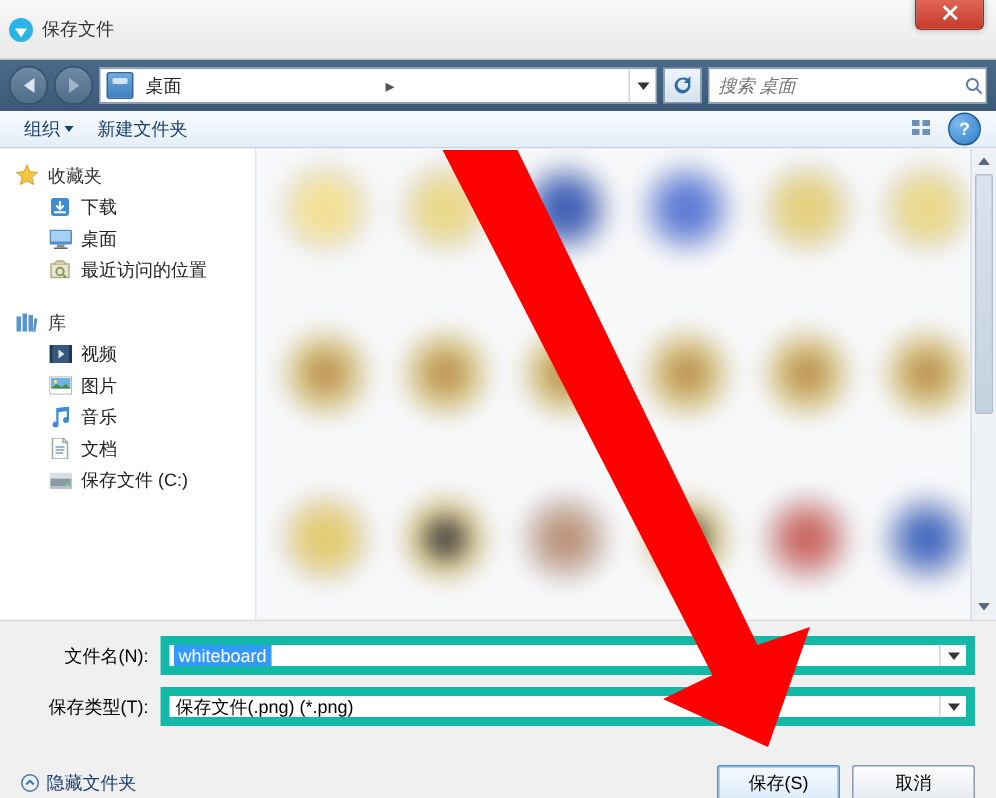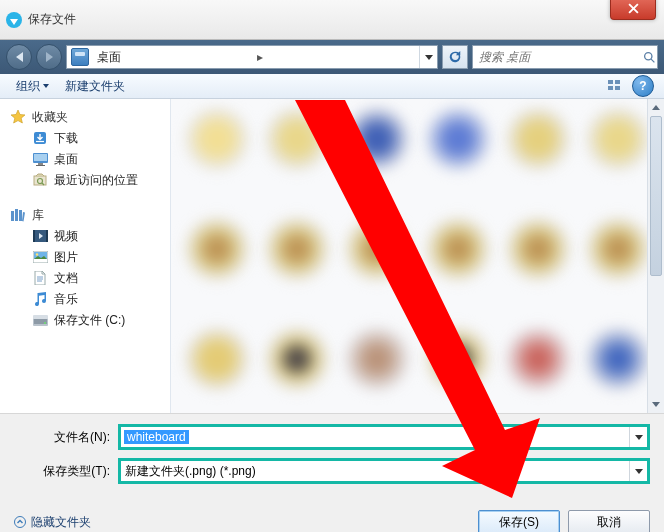--- a/index.html
+++ b/index.html
@@ -56,24 +56,24 @@
   .t5{background:radial-gradient(circle,#e3cc70 30%,#e6e6ea 70%);}
   .t6{background:radial-gradient(circle,#e8d47e 30%,#e6e6ea 70%);}
   .ta{background:radial-gradient(circle,#b88a45 20%,#d7c47b 40%,#ebebef 72%);}
   .tb{background:radial-gradient(circle,#3f3836 20%,#d7c47b 40%,#ebebef 72%);}
   .tc{background:radial-gradient(circle,#b3876a 20%,#e6e6ea 70%);}
   .td{background:radial-gradient(circle,#c5524a 18%,#e6e6ea 70%);}
   .te{background:radial-gradient(circle,#2b55b8 18%,#e6e6ea 70%);}
   .tf{background:radial-gradient(circle,#e2c766 30%,#e6e6ea 70%);}
 
   
-  .lower { background:#f0f0f0; border-top:1px solid #d7d7d7; padding:10px 14px 8px 14px; }
+  .lower { background:#f0f0f0; border-top:1px solid #d7d7d7; padding:10px 14px 8px 3px; }
   .row { display:flex; align-items:center; margin-bottom:8px; }
   .row label { width:104px; text-align:right; padding-right:8px; color:#000; }
-  .row .field { flex:1; height:26px; border:3px solid #14b8a6; background:#fff; display:flex; align-items:center; }
+  .row .field { flex:1; height:26px; border:6px solid #14b8a6; background:#fff; display:flex; align-items:center; }
   .fname-val { background:#3399ff; color:#fff; padding:0 3px; }
   .row .field .dd { width:18px;border-left:1px solid #cfd6dd;height:100%;display:flex;align-items:center;justify-content:center; }
   .row .field .dd .caret{width:0;height:0;border-left:4px solid transparent;border-right:4px solid transparent;border-top:5px solid #333;}
 
   
   .footer { height:44px; background:#f0f0f0; display:flex; align-items:center; padding:0 14px; }
   .hide-folders{ display:flex;align-items:center;gap:5px;color:#1a3e6e; }
   .footer .spacer{flex:1;}
   .btn { min-width:82px; height:24px; border:1px solid #8e9aab; background:linear-gradient(#fdfdfe,#e6ebf1); display:flex;align-items:center;justify-content:center; margin-left:8px; color:#000; border-radius:2px; }
   .btn.primary{ border:1px solid #4d8fd0; box-shadow:0 0 0 1px #a7d0f2 inset; background:linear-gradient(#f5faff,#dcebfa);} 
@@ -229,35 +229,35 @@
             <rect width="15" height="12" rx="1" fill="#fff" stroke="#9aa"></rect>
             <rect x="1" y="1" width="13" height="7" fill="#6fb4e8"></rect>
             <circle cx="4" cy="3.5" r="1.2" fill="#ffe070"></circle>
             <path d="M1 8l4-3 3 2 3-2 3 3H1z" fill="#4d8a3e"></path>
           </svg>
         </span>
       <span>图片</span>
     </div>
     <div class="tree-indent">
       <span class="ic">
+          <svg width="13" height="14" viewBox="0 0 13 14">
+            <path d="M4 1l8-1v9a2 2 0 1 1-1.5-1.9V3L5 3.8V12a2 2 0 1 1-1.5-1.9V1z" fill="#3d8bd4"></path>
+          </svg>
+        </span>
+      <span>音乐</span>
+    </div>
+    <div class="tree-indent">
+      <span class="ic">
           <svg width="12" height="14" viewBox="0 0 12 14">
             <path d="M1 0h7l3 3v11H1z" fill="#fff" stroke="#9aa"></path>
             <path d="M8 0v3h3" fill="none" stroke="#9aa"></path>
             <path d="M3 6h6M3 8h6M3 10h5" stroke="#7aa0c8"></path>
           </svg>
         </span>
       <span>文档</span>
-    </div>
-    <div class="tree-indent">
-      <span class="ic">
-          <svg width="13" height="14" viewBox="0 0 13 14">
-            <path d="M4 1l8-1v9a2 2 0 1 1-1.5-1.9V3L5 3.8V12a2 2 0 1 1-1.5-1.9V1z" fill="#3d8bd4"></path>
-          </svg>
-        </span>
-      <span>音乐</span>
     </div>
 
     <div class="tree-indent">
       <span class="ic">
           <svg width="15" height="11" viewBox="0 0 15 11">
             <rect width="15" height="8" y="3" rx="1" fill="#b9c3cc"></rect>
             <rect x="1" y="4" width="13" height="5" fill="#8d9aa6"></rect>
             <circle cx="12" cy="8" r="1" fill="#6de06d"></circle>
             <rect x="0" y="0" width="15" height="4" rx="1" fill="#d7dee5"></rect>
           </svg>
@@ -310,21 +310,21 @@
       <span style="padding-left:3px"><span class="fname-val">whiteboard</span></span>
       <span style="flex:1"></span>
       <span class="dd">
           <span class="caret"></span>
         </span>
     </div>
   </div>
   <div class="row">
     <label>保存类型(T):</label>
     <div class="field">
-      <span style="padding-left:4px">新建文件夹(.png) (*.png)</span>
+      <span style="padding-left:4px">保存文件(.png) (*.png)</span>
       <span style="flex:1"></span>
       <span class="dd">
           <span class="caret"></span>
         </span>
     </div>
   </div>
 </div>
 
 <div class="footer">
   <div class="hide-folders">

